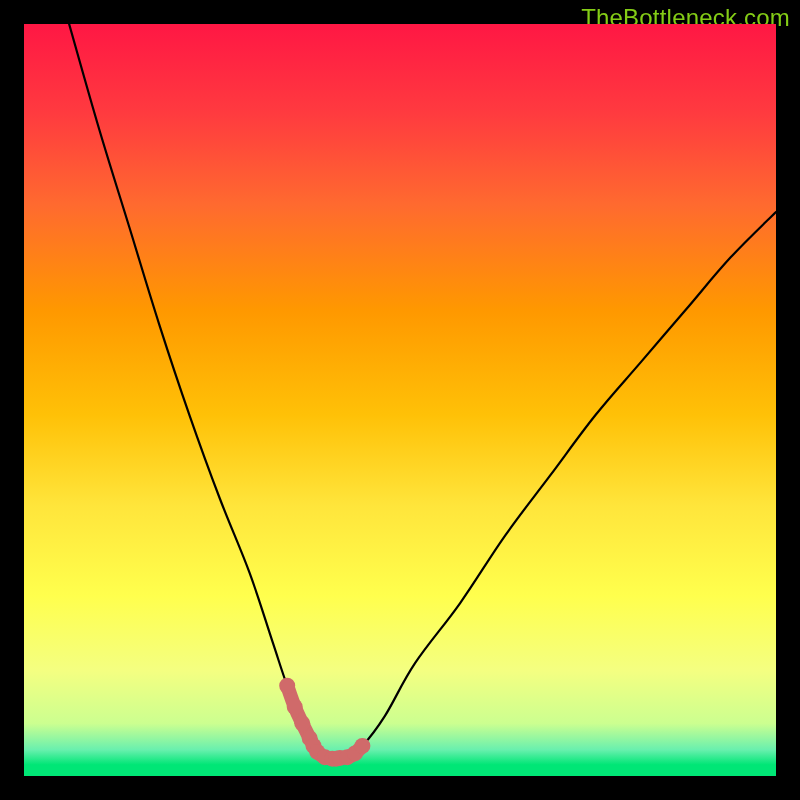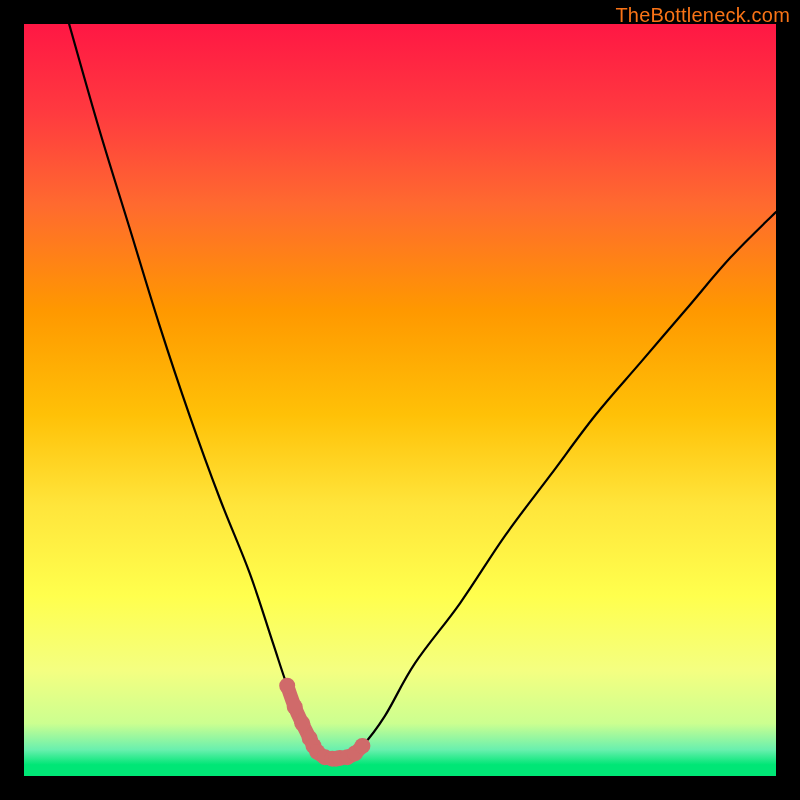--- a/index.html
+++ b/index.html
@@ -21,22 +21,22 @@
     left: 24px;
     top: 24px;
     width: 752px;
     height: 752px;
     overflow: hidden;
   }
   .watermark {
     position: absolute;
     top: 4px;
     right: 10px;
-    color: #f97316;
-    font-size: 20px;
+    color: #84cc16;
+    font-size: 24px;
     font-weight: 500;
     letter-spacing: 0.2px;
   }
 </style>
 </head>
 <body>
 
 <div class="frame">
   <div class="watermark">TheBottleneck.com</div>
   <div class="plot-area">

